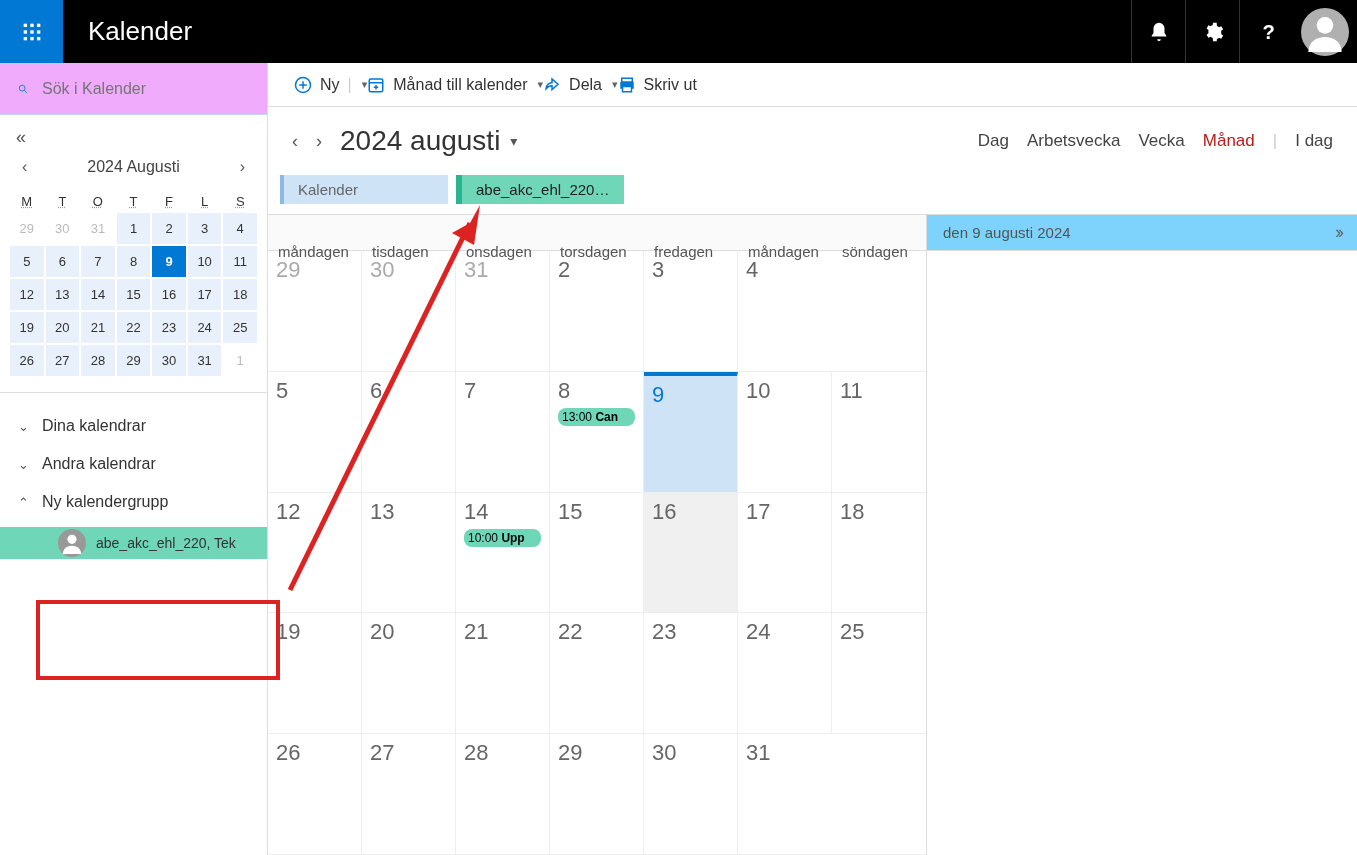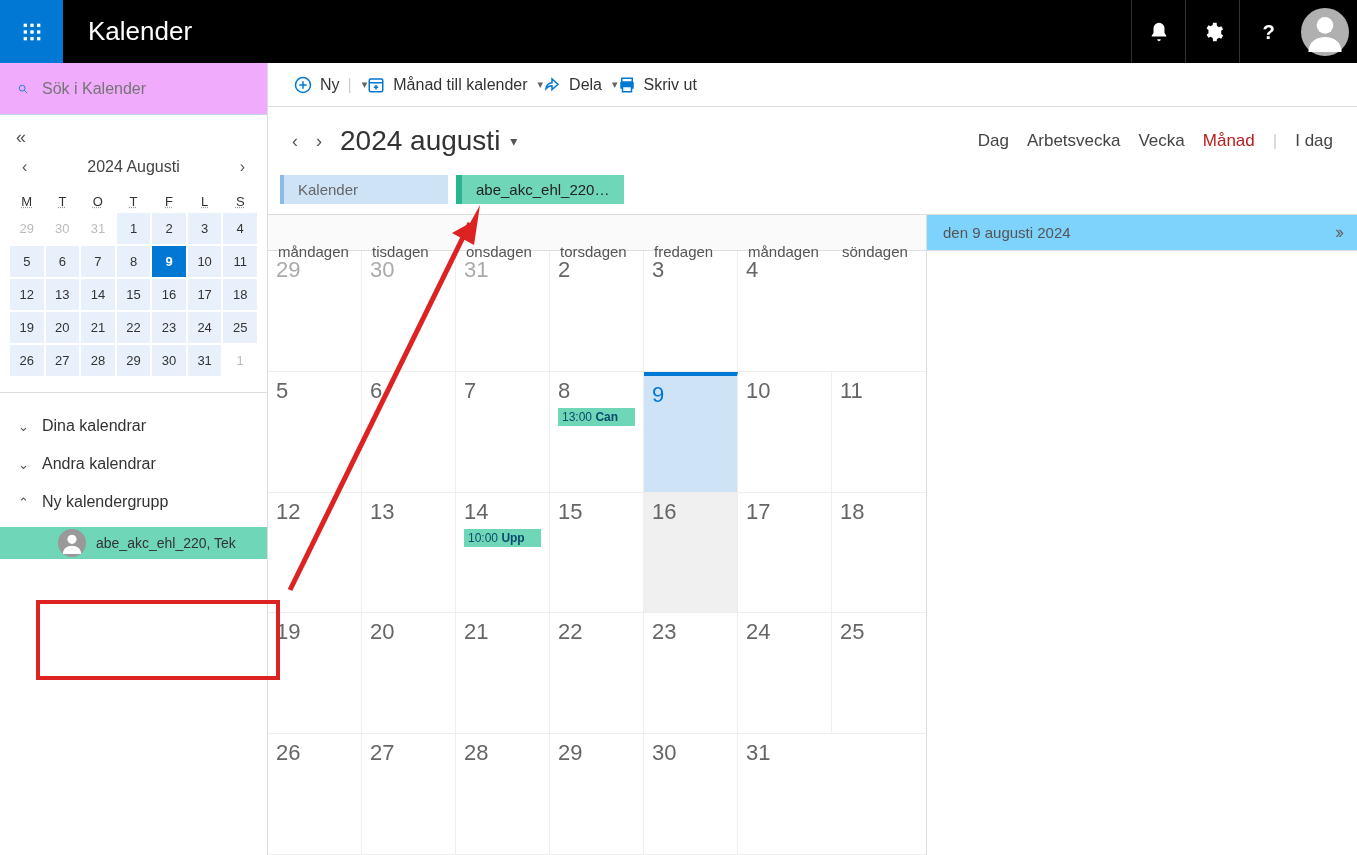--- a/index.html
+++ b/index.html
@@ -87,21 +87,21 @@
   .cal-weeks { flex: 1; display: grid; grid-template-rows: repeat(5, 1fr); }
   .cal-week { display: grid; grid-template-columns: repeat(7, 1fr); border-bottom: 1px solid #eee; }
   .cal-cell { border-right: 1px solid #eee; padding: 6px 8px; position: relative; cursor: pointer; }
   .cal-cell:last-child { border-right: none; }
   .cal-date { font-size: 22px; color: #aaa; font-weight: 400; }
   .cal-date.cur { color: #666; }
   .cal-date.monthlabel { color: #666; }
   .cal-cell.today-cell { background: #cfe3f7; border-top: 4px solid #0078d4; }
   .cal-cell.today-cell .cal-date { color: #0078d4; }
   .cal-cell.sel { background: #f0f0f0; }
-  .event { background: #6fd6b8; font-size: 12px; padding: 2px 4px; margin-top: 4px; white-space: nowrap; overflow: hidden; text-overflow: ellipsis; color: #0c4a6e; }
+  .event { background: #6fd6b8; font-size: 12px; padding: 2px 4px; margin-top: 4px; white-space: nowrap; overflow: hidden; text-overflow: ellipsis; color: #000000; border-radius: 8px; }
   .event b { font-weight: 600; }
 
   
   .anno-box { position: absolute; border: 4px solid #d22; pointer-events: none; }
   .anno-arrow { position: absolute; pointer-events: none; }
   .anno-arrow line { stroke: #d22; stroke-width: 5; }
   .anno-arrow polygon { fill: #d22; }
 </style>
 </head>
 <body>

